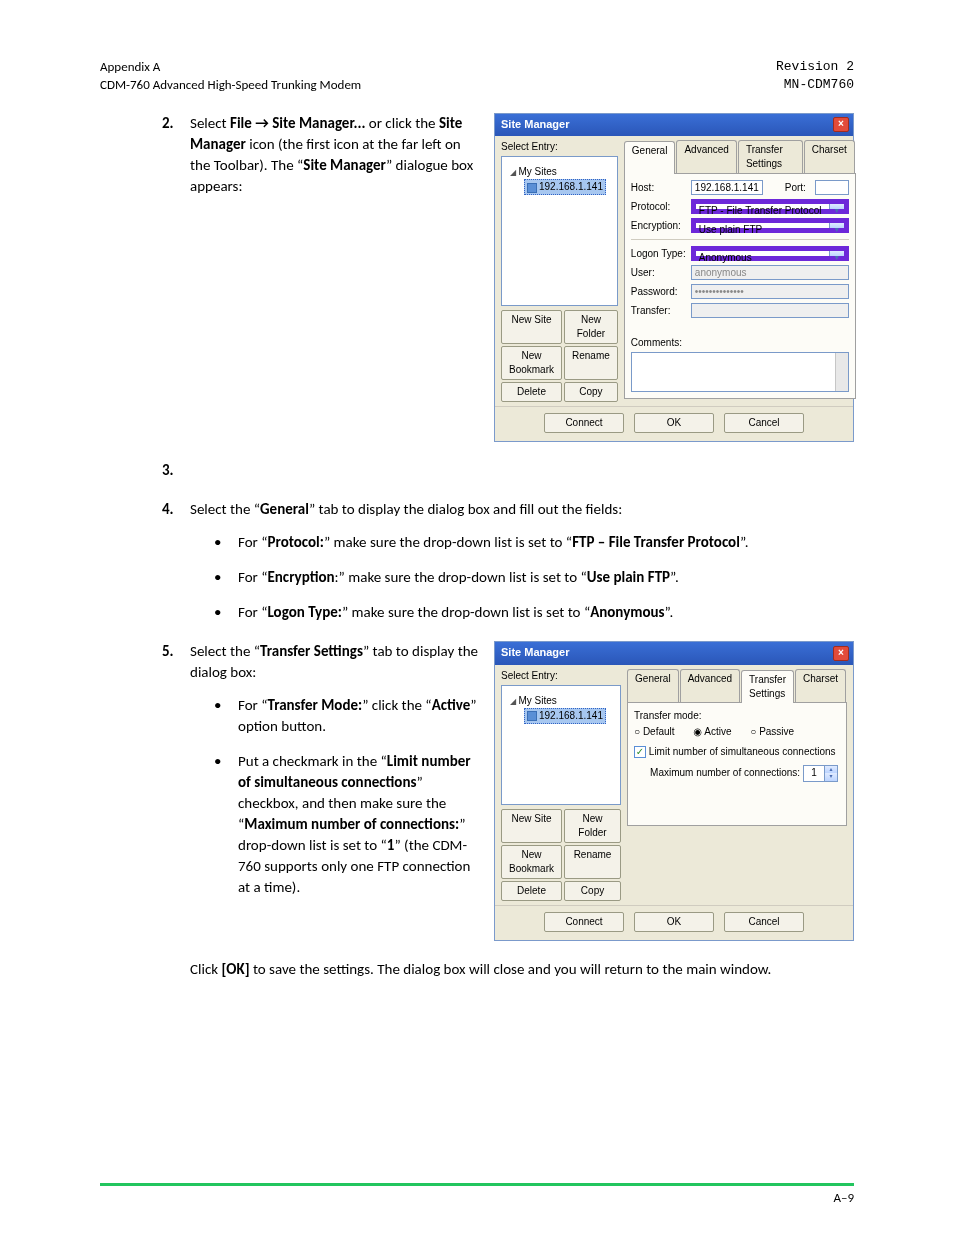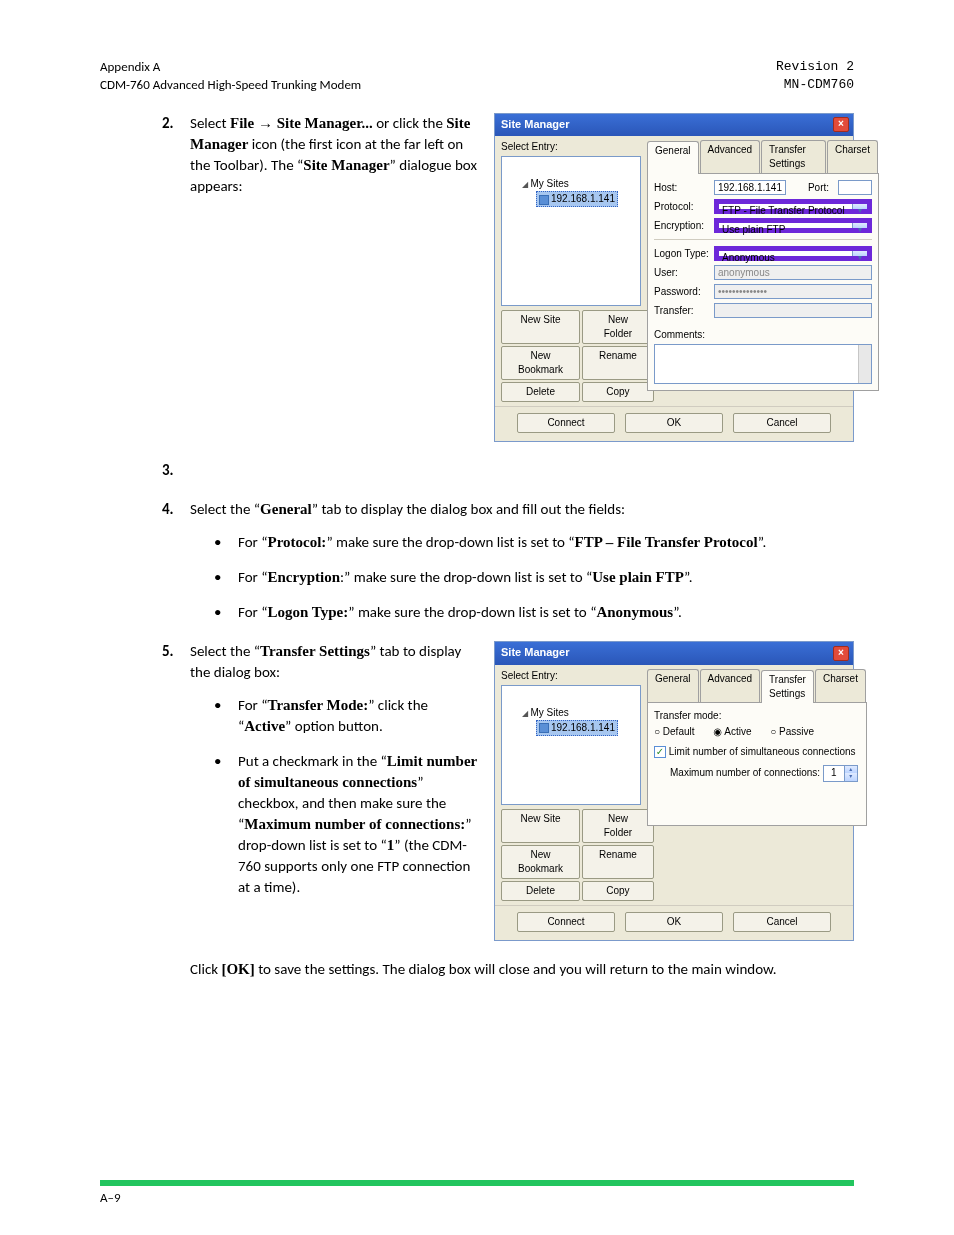--- a/index.html
+++ b/index.html
@@ -46,26 +46,26 @@
   .bullets li::before {
     content: "•";
     position: absolute;
     left: 24px;
     top: 0;
     font-size: 15px;
   }
   .footer {
     position: absolute;
     left: 100px; right: 100px; bottom: 30px;
-    border-top: 6px solid #22c55e;
-    text-align: left;
+    border-top: 3px solid #22c55e;
+    text-align: right;
     font-size: 13px;
     padding-top: 4px;
   }
-  b { font-weight: bold; font-family: Liberation Serif, serif; }
+  b { font-weight: bold; }
   i { font-style: italic; }
 
   
   .dialog {
     font-family: Tahoma, Arial, sans-serif;
     font-size: 10px;
     background: #ece9d8;
     border: 1px solid #7b9acb;
     color: #000;
     box-sizing: border-box;
@@ -96,21 +96,21 @@
     padding: 4px 6px 0 6px;
     gap: 6px;
   }
   .leftcol { width: 140px; }
   .rightcol { flex: 1; }
   .entry-label { font-size: 10px; margin-bottom: 2px; }
   .tree {
     background: #fff;
     border: 1px solid #7a9ac9;
     height: 150px;
-    padding: 20px;
+    padding: 8px;
     box-sizing: border-box;
   }
   .tree .root::before { content: "◢ "; font-size: 8px; color: #555; }
   .tree .item {
     margin-left: 14px;
     background: #a7c7f0;
     border: 1px dotted #3163c4;
     display: inline-block;
     padding: 0 2px;
   }
@@ -122,21 +122,21 @@
   .btn-grid {
     display: grid;
     grid-template-columns: 1fr 1fr;
     gap: 2px;
     margin-top: 4px;
   }
   .wbtn {
     background: #f4f2e9;
     border: 1px solid #9a9a84;
     font-size: 10px;
-    padding: 2px 16px;
+    padding: 2px 7px;
     text-align: center;
     cursor: pointer;
     border-radius: 2px;
   }
   .tabs { display: flex; border-bottom: 1px solid #a0a0a0; }
   .tab {
     border: 1px solid #a0a0a0;
     border-bottom: none;
     background: #ece9d8;
     padding: 2px 7px;
@@ -178,21 +178,21 @@
   .wselect .arrow {
     width: 14px;
     background: linear-gradient(#dfeaff,#bcd4ff);
     border-left: 1px solid #7a9ac9;
     text-align: center;
     color: #4a6db3;
     font-size: 8px;
     line-height: 14px;
   }
   .sep { border-top: 1px solid #d0ccc0; margin: 6px 0; }
-  .comments-label { font-size: 10px; margin-top: 10px; }
+  .comments-label { font-size: 10px; margin-top: 18px; }
   .comments-box {
     border: 1px solid #7a9ac9;
     background: #fff;
     height: 38px;
     margin-top: 2px;
     position: relative;
   }
   .comments-box .scroll {
     position: absolute; right: 0; top: 0; bottom: 0; width: 12px;
     background: #e8e8e8; border-left: 1px solid #c6c6c6;

